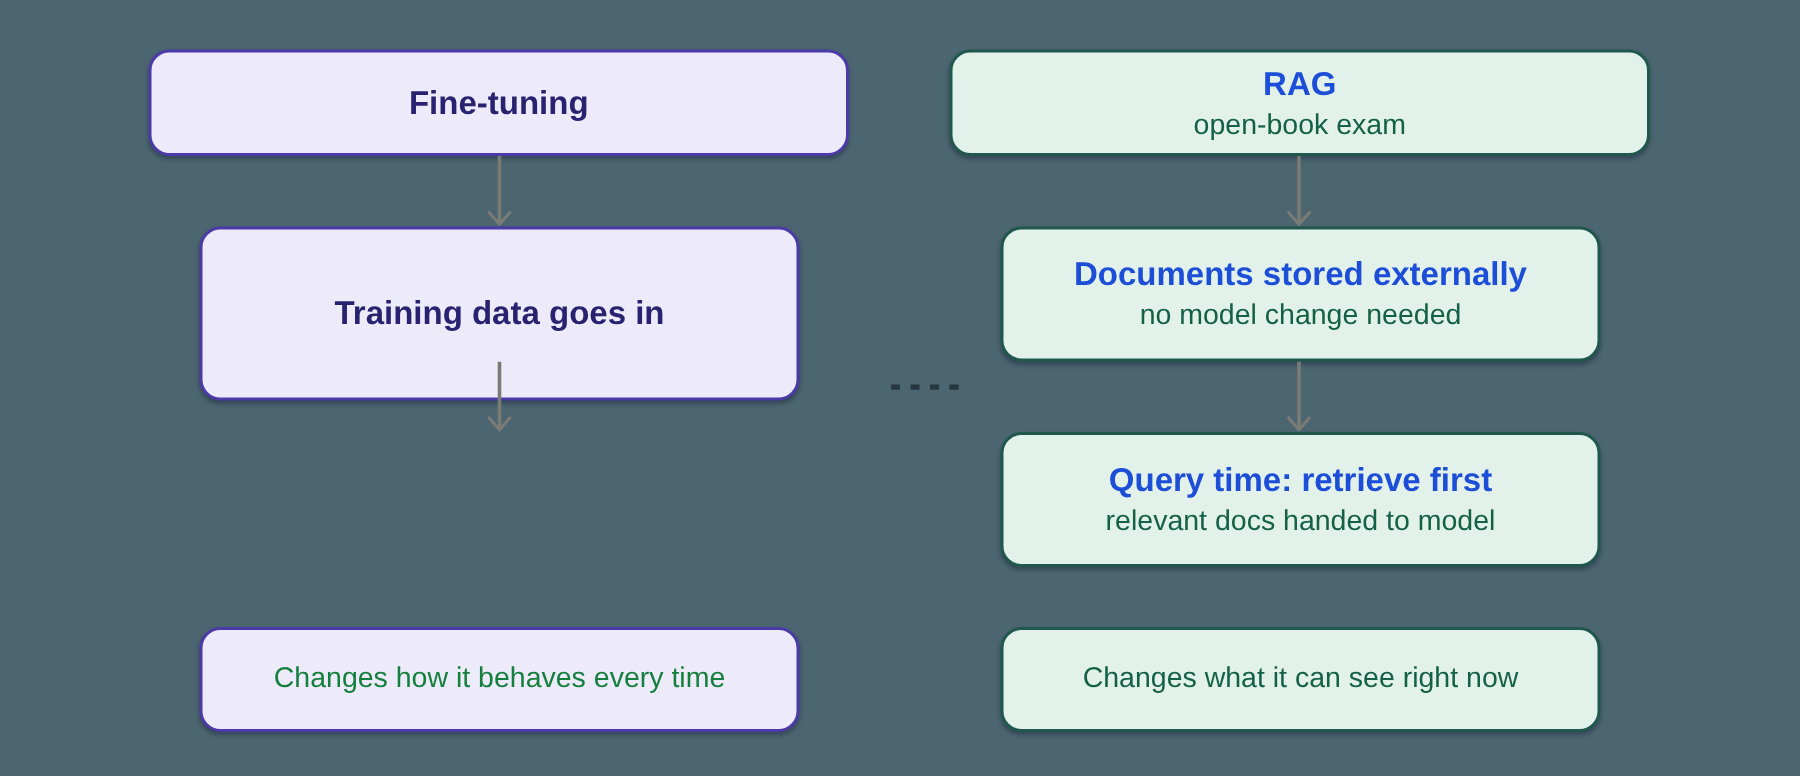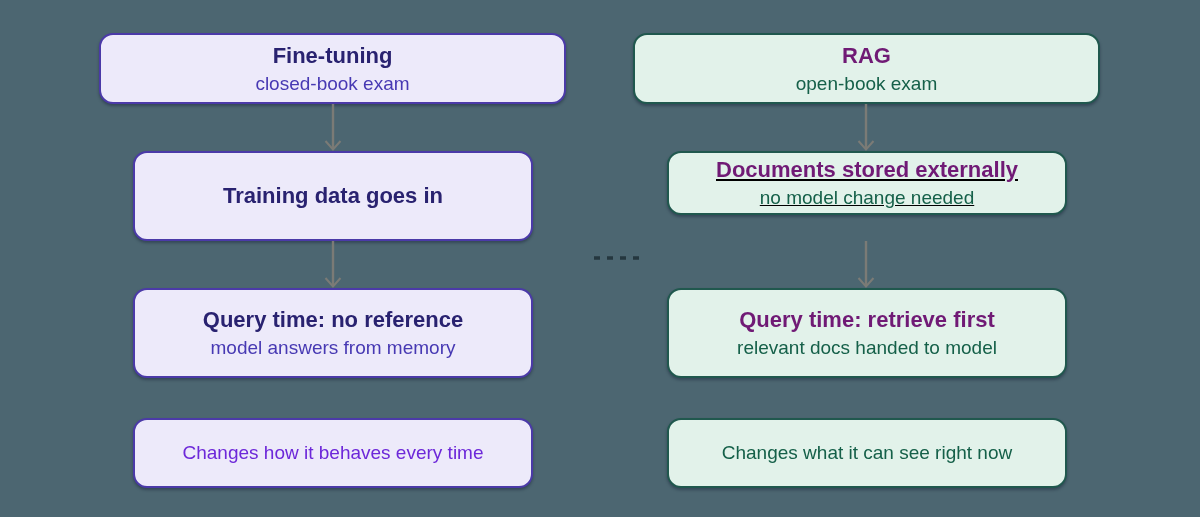--- a/index.html
+++ b/index.html
@@ -21,76 +21,71 @@
     text-align:center;
     box-sizing:border-box;
     box-shadow:0 2px 3px rgba(10,15,40,0.35);
   }
   .purple{background:#EDEAFA;border:2px solid #4B3AA8;}
   .green{background:#E2F2EA;border:2px solid #20584E;}
   .title{font-size:22px;font-weight:700;line-height:30px;}
   .sub{font-size:19px;font-weight:400;line-height:26px;}
   .purple .title{color:#292270;}
   .purple .sub{color:#4739B3;}
-  .green .title{color:#701a75;}
+  .green .title{color:#1d4ed8;}
   .green .sub{color:#156049;text-align:right;}
   .footer-text{font-size:19px;line-height:24px;}
-  .purple .footer-text{color:#6d28d9;}
+  .purple .footer-text{color:#15803d;}
   .green .footer-text{color:#156049;}
   .arrow{position:absolute;width:22px;}
   .divider{position:absolute;}
 </style>
 </head>
 <body>
 
 <div class="canvas">
 
   <div class="box purple" style="left:99px;top:33px;width:467px;height:71px;">
     <div class="title">Fine-tuning</div>
-    <div class="sub">closed-book exam</div>
   </div>
 
   <svg class="arrow" style="left:322px;top:104px;height:47px;" viewBox="0 0 22 47">
     <line x1="11" y1="0" x2="11" y2="45" stroke="#7B7B76" stroke-width="2.4"></line>
     <path d="M3.5,37 L11,45.5 L18.5,37" fill="none" stroke="#7B7B76" stroke-width="2"></path>
   </svg>
 
-  <div class="box purple" style="left:133px;top:151px;width:400px;height:90px;gap:26px;">
+  <div class="box purple" style="left:133px;top:151px;width:400px;height:116px;gap:26px;">
     <div class="title">Training data goes in</div>
   </div>
 
   <svg class="arrow" style="left:322px;top:241px;height:47px;" viewBox="0 0 22 47">
     <line x1="11" y1="0" x2="11" y2="45" stroke="#7B7B76" stroke-width="2.4"></line>
     <path d="M3.5,37 L11,45.5 L18.5,37" fill="none" stroke="#7B7B76" stroke-width="2"></path>
   </svg>
 
-  <div class="box purple" style="left:133px;top:288px;width:400px;height:90px;">
-    <div class="title">Query time: no reference</div>
-    <div class="sub">model answers from memory</div>
-  </div>
 
   <div class="box purple" style="left:133px;top:418px;width:400px;height:70px;">
     <div class="footer-text">Changes how it behaves every time</div>
   </div>
 
   <svg class="divider" style="left:594px;top:254px;width:48px;height:8px;" viewBox="0 0 48 8">
     <line x1="0" y1="4" x2="48" y2="4" stroke="#25373F" stroke-width="3.5" stroke-dasharray="6 7"></line>
   </svg>
 
   <div class="box green" style="left:633px;top:33px;width:467px;height:71px;">
     <div class="title">RAG</div>
     <div class="sub">open-book exam</div>
   </div>
 
   <svg class="arrow" style="left:855px;top:104px;height:47px;" viewBox="0 0 22 47">
     <line x1="11" y1="0" x2="11" y2="45" stroke="#7B7B76" stroke-width="2.4"></line>
     <path d="M3.5,37 L11,45.5 L18.5,37" fill="none" stroke="#7B7B76" stroke-width="2"></path>
   </svg>
 
-  <div class="box green" style="left:667px;top:151px;width:400px;height:64px;text-decoration:underline;">
+  <div class="box green" style="left:667px;top:151px;width:400px;height:90px;">
     <div class="title">Documents stored externally</div>
     <div class="sub">no model change needed</div>
   </div>
 
   <svg class="arrow" style="left:855px;top:241px;height:47px;" viewBox="0 0 22 47">
     <line x1="11" y1="0" x2="11" y2="45" stroke="#7B7B76" stroke-width="2.4"></line>
     <path d="M3.5,37 L11,45.5 L18.5,37" fill="none" stroke="#7B7B76" stroke-width="2"></path>
   </svg>
 
   <div class="box green" style="left:667px;top:288px;width:400px;height:90px;">

